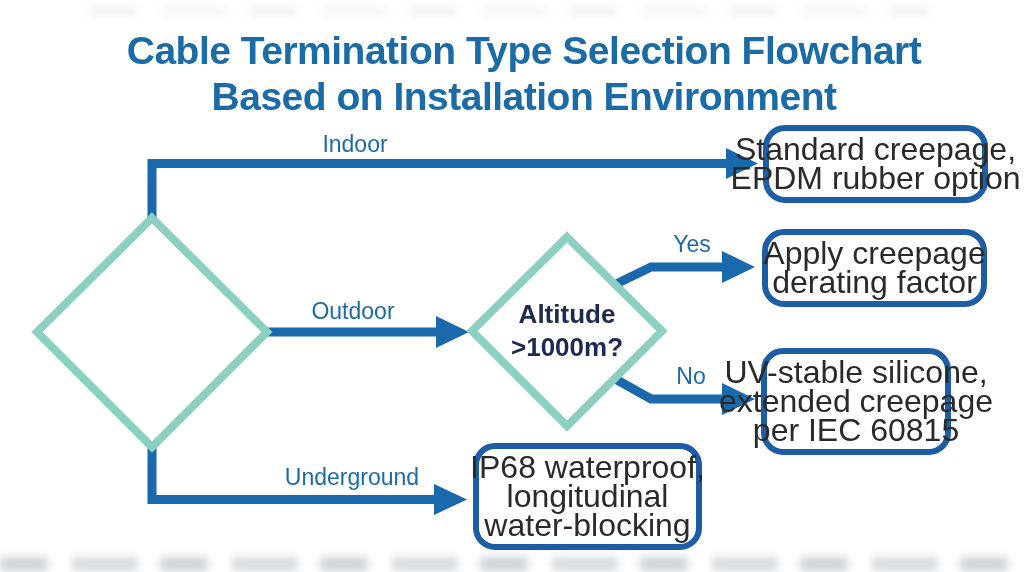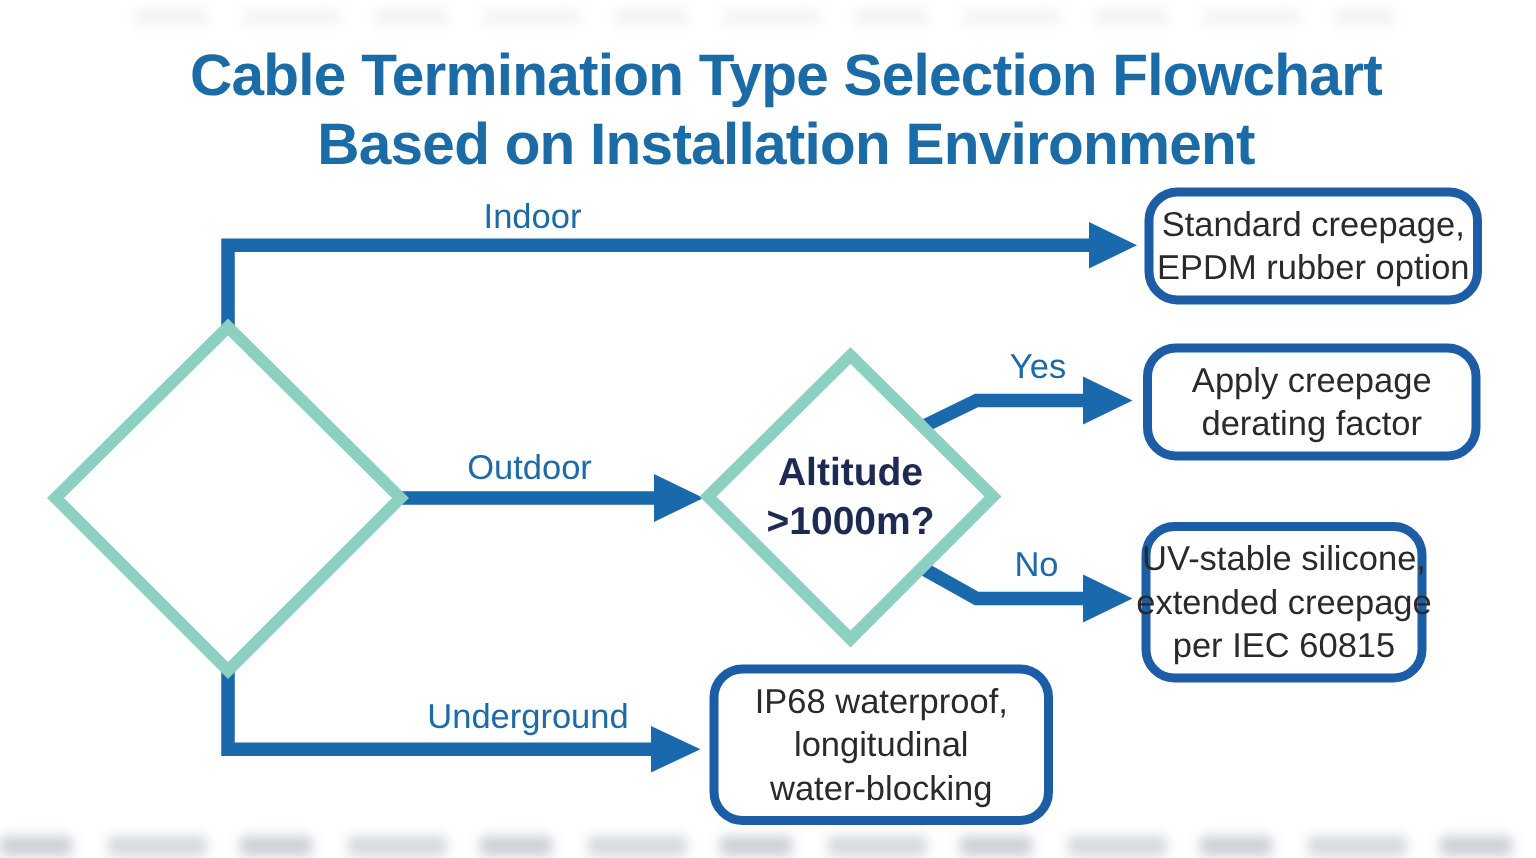--- a/index.html
+++ b/index.html
@@ -35,21 +35,21 @@
   .branch-label.indoor{left:255px;top:131px;}
   .branch-label.outdoor{left:253px;top:298px;}
   .branch-label.underground{left:252px;top:464px;}
   .branch-label.yes{left:642px;top:231px;width:100px;}
   .branch-label.no{left:641px;top:363px;width:100px;}
   
   .outcome{
     position:absolute;box-sizing:border-box;
     border:6px solid #1d5da6;border-radius:22px;background:#ffffff;
     display:flex;flex-direction:column;align-items:center;justify-content:center;
-    text-align:center;font-size:23px;line-height:29px;color:#2a2a2a;
+    text-align:center;font-size:32px;line-height:29px;color:#2a2a2a;
   }
   .outcome span{display:block;white-space:nowrap;}
   .outcome.indoor{left:763px;top:125px;width:225px;height:78px;}
   .outcome.yes{left:762px;top:229px;width:225px;height:78px;}
   .outcome.no{left:761px;top:348px;width:190px;height:107px;}
   .outcome.underground{left:473px;top:443px;width:229px;height:107px;}
   
   .artifact{
     position:absolute;pointer-events:none;
     background:repeating-linear-gradient(90deg,

